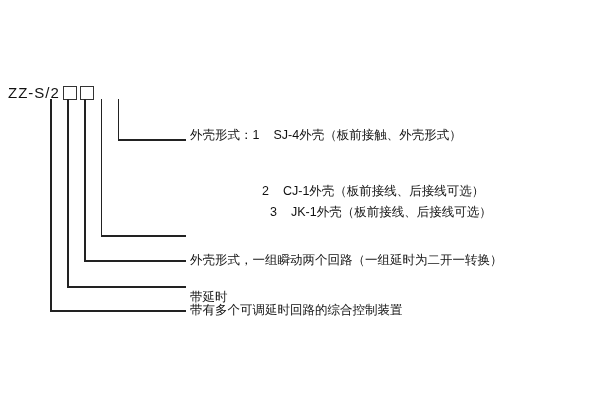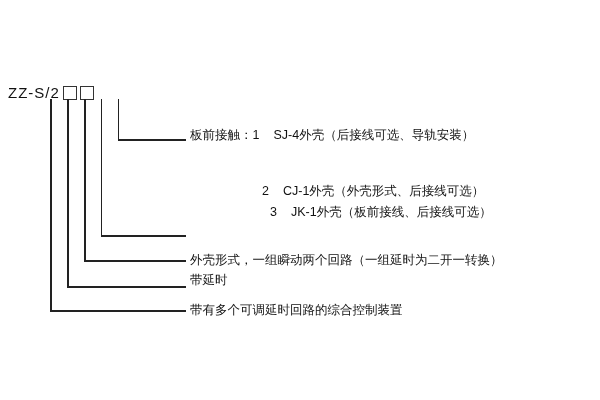--- a/index.html
+++ b/index.html
@@ -57,21 +57,21 @@
     line-height: 15px;
     white-space: nowrap;
     color: #111;
   }
   .r1 { left: 190px; top: 128px; }
   .r1b { left: 272px; top: 156px; }
   .r2 { left: 262px; top: 184px; }
   .r3 { left: 270px; top: 205px; }
   .r4 { left: 190px; top: 228px; }
   .r5 { left: 190px; top: 253px; }
-  .r6 { left: 190px; top: 273px; text-align: right; }
+  .r6 { left: 190px; top: 290px; text-align: right; }
   .r7 { left: 190px; top: 303px; }
   .num-col {
     display: inline-block;
     width: 14px;
   }
 </style>
 </head>
 <body>
 
 <div id="stage">
@@ -89,24 +89,24 @@
 
       <path d="M85,99 L85,261 L186,261"></path>
 
       <path d="M68,99 L68,287 L186,287"></path>
 
       <path d="M51,99 L51,311 L186,311"></path>
     </g>
   </svg>
 
   <div class="txt r1">
-    <span>板前接触：</span><span class="num-col">1</span>&nbsp;&nbsp;<span>SJ-4外壳（后接线可选、导轨安装）</span>
+    <span>外壳形式：</span><span class="num-col">1</span>&nbsp;&nbsp;<span>SJ-4外壳（板前接触、外壳形式）</span>
   </div>
   <div class="txt r2">
-    <span class="num-col">2</span>&nbsp;&nbsp;<span>CJ-1外壳（外壳形式、后接线可选）</span>
+    <span class="num-col">2</span>&nbsp;&nbsp;<span>CJ-1外壳（板前接线、后接线可选）</span>
   </div>
   <div class="txt r3">
     <span class="num-col">3</span>&nbsp;&nbsp;<span>JK-1外壳（板前接线、后接线可选）</span>
   </div>
 
 
   <div class="txt r5">
     <span>外壳形式，一组瞬动两个回路（一组延时为二开一转换）</span>
   </div>
 

